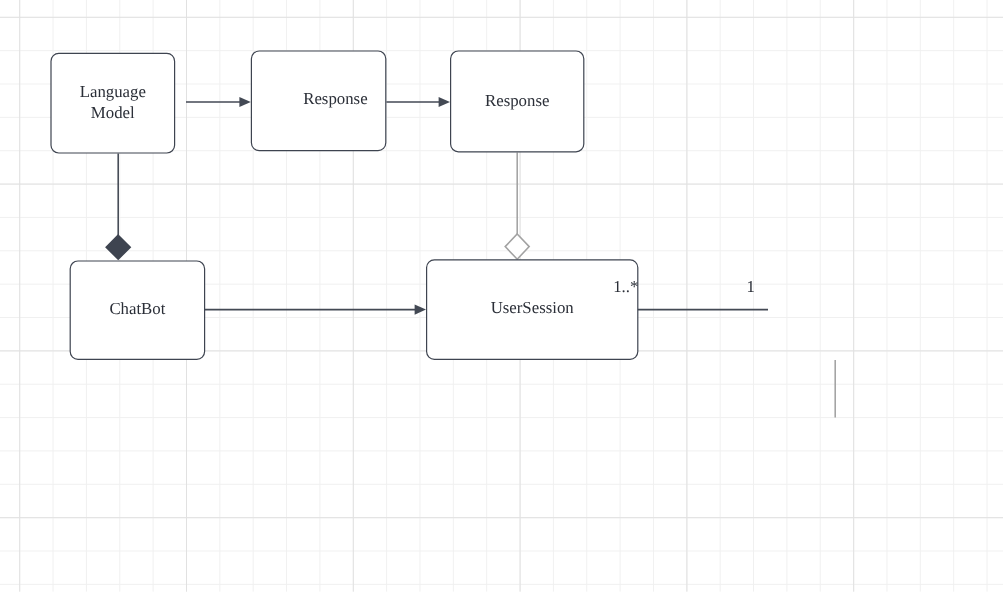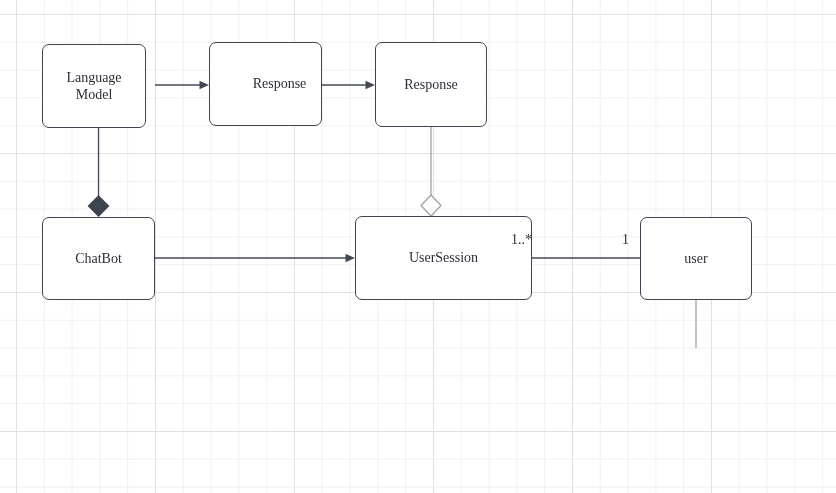--- a/index.html
+++ b/index.html
@@ -106,29 +106,26 @@
   </div>
 
   <div class="node" style="left:209px; top:42px; width:113px; height:84px;padding-left:28px;">
     <span class="node-label">Response</span>
   </div>
 
   <div class="node" style="left:375px; top:42px; width:112px; height:85px;">
     <span class="node-label">Response</span>
   </div>
 
-  <div class="node" style="left:42px; top:217px; width:113px; height:83px;">
+  <div class="node" style="left:58px; top:217px; width:113px; height:83px;">
     <span class="node-label">ChatBot</span>
   </div>
 
   <div class="node" style="left:355px; top:216px; width:177px; height:84px;">
     <span class="node-label">UserSession</span>
   </div>
 
-  <div class="node" style="left:640px; top:217px; width:112px; height:83px;">
-    <span class="node-label">user</span>
-  </div>
 
 
   <span class="edge-label" style="left:511px; top:233px;">1..*</span>
   <span class="edge-label" style="left:622px; top:233px;">1</span>
 
 </div>
 
 </body></html>

